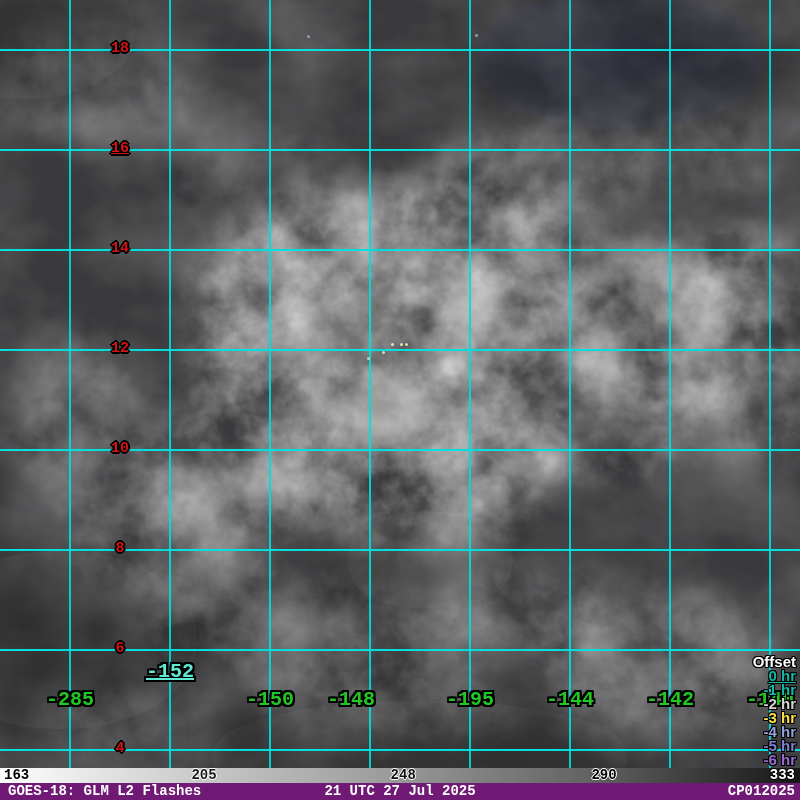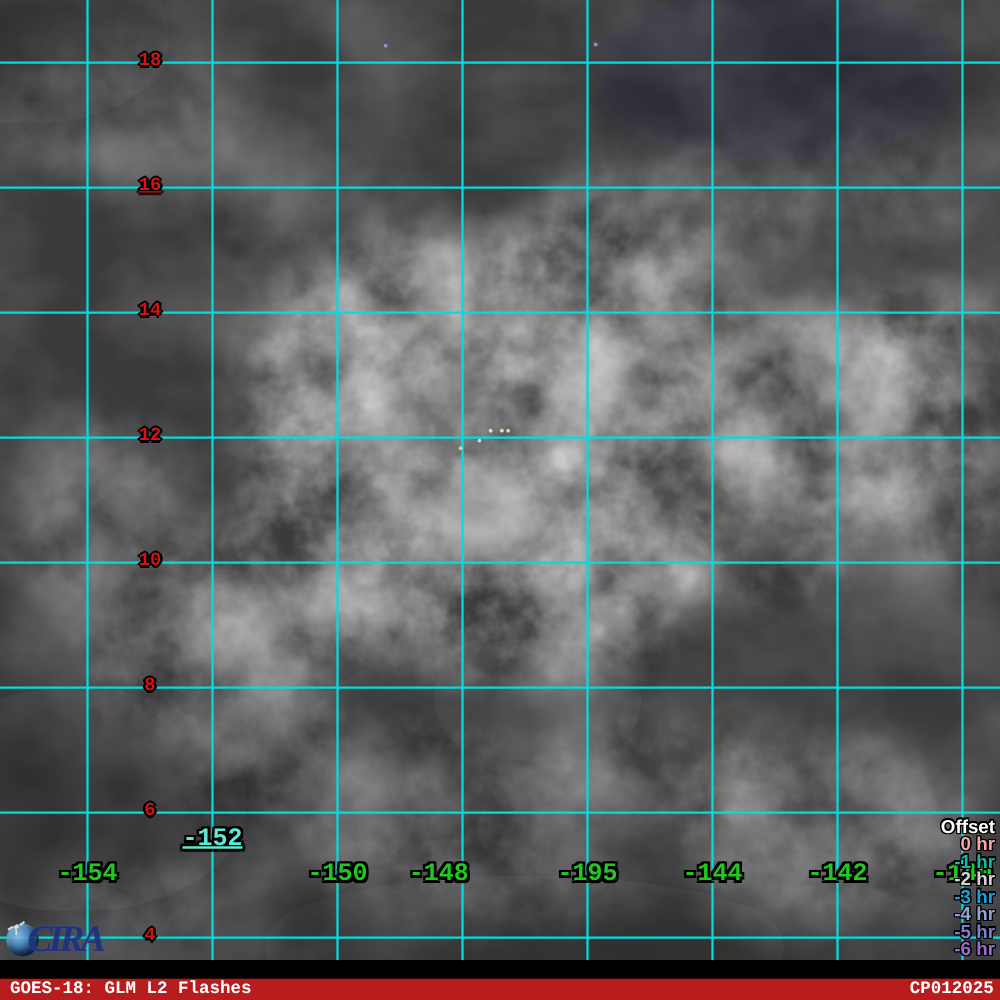--- a/index.html
+++ b/index.html
@@ -19,21 +19,21 @@
   #legend{position:absolute;right:4px;top:655px;text-align:right;
      font:bold 15px "Liberation Sans",sans-serif;line-height:14px;}
   .legend-row{text-shadow:-1px 0 #000,1px 0 #000,0 -1px #000,0 1px #000,-1px -1px #000,1px 1px #000,1px -1px #000,-1px 1px #000;
      height:14px;}
   
   #colorbar{position:absolute;left:0;top:768px;width:800px;height:15px;background:#888;}
   .cbar-label{position:absolute;top:0;font:bold 14px "Liberation Mono",monospace;line-height:15px;
      text-shadow:-1px 0 #fff,1px 0 #fff,0 -1px #fff,0 1px #fff;}
   .cbar-label.light{text-shadow:-1px 0 #000,1px 0 #000,0 -1px #000,0 1px #000;}
   
-  #statusbar{position:absolute;left:0;top:783px;width:800px;height:17px;background:#b91c1c;color:#fff;
+  #statusbar{position:absolute;left:0;top:783px;width:800px;height:17px;background:#701a75;color:#fff;
      font:bold 14px "Liberation Mono",monospace;line-height:17px;}
   #status-left{position:absolute;left:8px;}
   #status-center{position:absolute;left:50%;transform:translateX(-50%);}
   #status-right{position:absolute;right:5px;}
   
   #logo{position:absolute;left:5px;top:735px;display:flex;align-items:center;opacity:.88;}
   #logo-globe{width:26px;height:26px;border-radius:50%;flex:0 0 auto;
      background:radial-gradient(circle at 35% 35%,#8cc8ee 0%,#3f7ec0 45%,#1c4a86 75%,#0e2c5c 100%);
      box-shadow:inset -3px -4px 6px rgba(0,0,20,.7),inset 2px 2px 3px rgba(180,255,210,.35);}
   #logo-text{font:bold italic 30px "Liberation Serif",serif;letter-spacing:-3px;color:#1d2f7c;
@@ -141,63 +141,59 @@
 
     <div id="label-layer">
         <div class="lat-label" style="left: 98px; top: 40px; color: rgb(212, 20, 20);">18</div>
         <div class="lat-label" style="left: 98px; top: 140px; color: rgb(212, 20, 20); text-decoration: underline;">16</div>
         <div class="lat-label" style="left: 98px; top: 240px; color: rgb(212, 20, 20);">14</div>
         <div class="lat-label" style="left: 98px; top: 340px; color: rgb(212, 20, 20);">12</div>
         <div class="lat-label" style="left: 98px; top: 440px; color: rgb(212, 20, 20);">10</div>
         <div class="lat-label" style="left: 98px; top: 540px; color: rgb(212, 20, 20);">8</div>
         <div class="lat-label" style="left: 98px; top: 640px; color: rgb(212, 20, 20);">6</div>
         <div class="lat-label" style="left: 98px; top: 740px; color: rgb(212, 20, 20);">4</div>
-        <div class="lon-label" style="left: 25px; top: 688px; color: rgb(34, 200, 34);">-154</div>
+        <div class="lon-label" style="left: 25px; top: 688px; color: rgb(34, 200, 34);">-285</div>
         <div class="lon-label" style="left: 125px; top: 660px; color: #5eead4; text-decoration: underline;">-152</div>
         <div class="lon-label" style="left: 225px; top: 688px; color: rgb(34, 200, 34);">-150</div>
         <div class="lon-label" style="left: 306px; top: 688px; color: rgb(34, 200, 34);">-148</div>
         <div class="lon-label" style="left: 425px; top: 688px; color: rgb(34, 200, 34);">-195</div>
         <div class="lon-label" style="left: 525px; top: 688px; color: rgb(34, 200, 34);">-144</div>
         <div class="lon-label" style="left: 625px; top: 688px; color: rgb(34, 200, 34);">-142</div>
         <div class="lon-label" style="left: 725px; top: 688px; color: rgb(34, 200, 34);">-140</div>
         <div class="flash" style="left: 391px; top: 343px; background: rgb(242, 238, 194);"></div>
         <div class="flash" style="left: 400px; top: 343px; background: rgb(242, 238, 194);"></div>
         <div class="flash" style="left: 405px; top: 343px; background: rgb(236, 232, 184);"></div>
         <div class="flash" style="left: 382px; top: 351px; background: rgb(232, 228, 176);"></div>
         <div class="flash" style="left: 367px; top: 357px; background: rgb(220, 216, 174);"></div>
         <div class="flash" style="left: 307px; top: 35px; background: rgb(143, 163, 200);"></div>
         <div class="flash" style="left: 475px; top: 34px; background: rgb(143, 163, 200);"></div>
       </div>
 
-    <div id="logo">
-      <div id="logo-globe"></div>
-      <span id="logo-text">CIRA</span>
-      <svg id="logo-sat" width="16" height="14" viewBox="0 0 16 14">
-        <g fill="#f0f4ff">
-          <rect x="6.2" y="5" width="3.6" height="3" transform="rotate(-35 8 6.5)"></rect>
-          <rect x="1" y="6.8" width="4.6" height="1.6" transform="rotate(-35 3.3 7.6)"></rect>
-          <rect x="10.4" y="3" width="4.6" height="1.6" transform="rotate(-35 12.7 3.8)"></rect>
-          <rect x="7.4" y="8.5" width="1.2" height="4.5"></rect>
-        </g>
-      </svg>
-    </div>
 
     <div id="legend">
       <div class="legend-row" style="color: rgb(255, 255, 255);">Offset</div>
       <div id="legend-items">
-          <div class="legend-row" style="color: #fca5a5;">0 hr</div>
+          <div class="legend-row" style="color: #14b8a6; text-decoration: underline;">0 hr</div>
           <div class="legend-row" style="color: #14b8a6; text-align: right;">-1 hr</div>
           <div class="legend-row" style="color: rgb(212, 212, 212);">-2 hr</div>
-          <div class="legend-row" style="color: #0ea5e9;">-3 hr</div>
+          <div class="legend-row" style="color: #fde047;">-3 hr</div>
           <div class="legend-row" style="color: rgb(146, 164, 216);">-4 hr</div>
           <div class="legend-row" style="color: rgb(125, 127, 212);">-5 hr</div>
           <div class="legend-row" style="color: rgb(154, 108, 208);">-6 hr</div>
         </div>
     </div>
   </div>
 
+  <div id="colorbar" style="background: linear-gradient(to right, rgb(255, 255, 255), rgb(201, 201, 201), rgb(152, 152, 152), rgb(95, 95, 95), rgb(22, 22, 22));">
+      <span class="cbar-label" style="color: rgb(0, 0, 0); left: 4px;">163</span>
+      <span class="cbar-label" style="color: rgb(26, 26, 26); left: 25.5%; transform: translateX(-50%);">205</span>
+      <span class="cbar-label" style="color: rgb(17, 17, 17); left: 50.4%; transform: translateX(-50%);">248</span>
+      <span class="cbar-label" style="color: rgb(0, 0, 0); left: 75.5%; transform: translateX(-50%);">290</span>
+      <span class="cbar-label light" style="color: rgb(255, 255, 255); right: 5px;">333</span>
+    </div>
 
   <div id="statusbar">
     <span id="status-left">GOES-18: GLM L2 Flashes</span>
+    <span id="status-center">21 UTC 27 Jul 2025</span>
     <span id="status-right">CP012025</span>
   </div>
 
 </div>
 
 </body></html>

